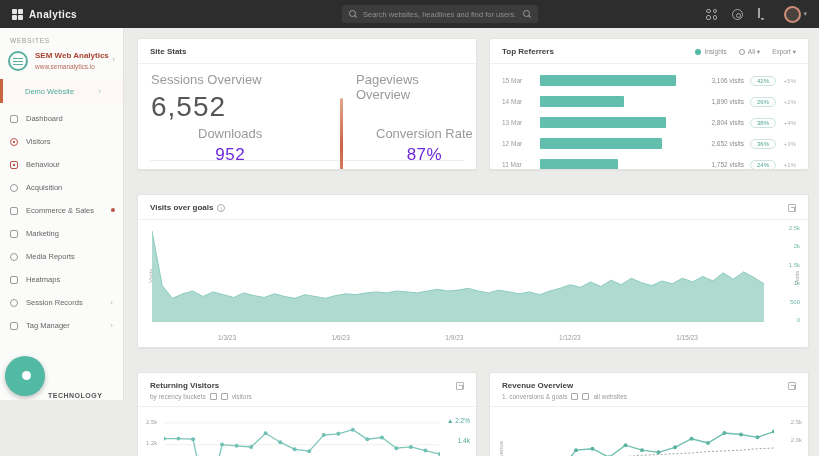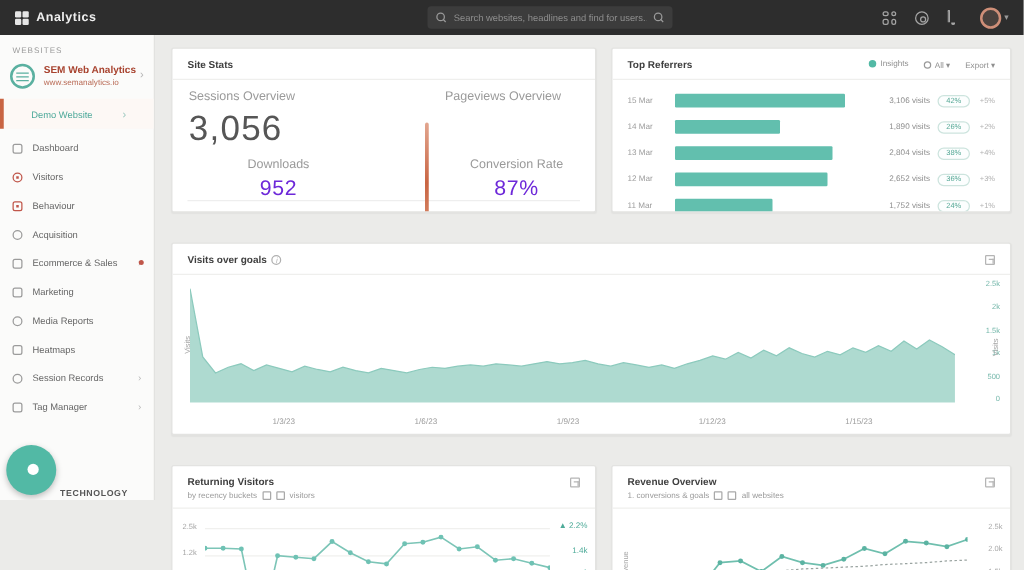--- a/index.html
+++ b/index.html
@@ -61,21 +61,21 @@
   .head-right{margin-left:auto;display:flex;align-items:center;gap:12px;color:#8f8f8f;font-size:6.5px}
   .dot-t{display:inline-block;width:6px;height:6px;border-radius:50%;background:#52b9a5;margin-right:3px;vertical-align:-1px}
   .dot-o{display:inline-block;width:6px;height:6px;border-radius:50%;border:1px solid #9a9a9a;margin-right:3px;vertical-align:-1px}
   .expand-ico{width:8px;height:8px;border:1px solid #b5b5b5;border-radius:1px;position:relative}
   .expand-ico::after{content:"";position:absolute;left:2px;top:2px;width:3px;height:3px;border-top:1px solid #b5b5b5;border-right:1px solid #b5b5b5}
   .info-ico{display:inline-block;width:8px;height:8px;border:1px solid #b0b0b0;border-radius:50%;color:#b0b0b0;font-size:6px;text-align:center;line-height:8px;font-style:italic;margin-left:4px}
 
   
   .kpi-grid{position:relative;padding:6px 0 0}
   .kpi-cell{position:absolute}
-  .kpi-label{color:#9a9a9a;font-size:10px}
+  .kpi-label{color:#9a9a9a;font-size:13px}
   .kpi-value{color:#565656;font-size:28px;letter-spacing:1px;margin-top:4px}
   .kpi-value.small{font-size:17px;letter-spacing:.5px;color:#6d28d9}
   .kpi-div-h{position:absolute;left:12px;right:12px;top:96px;height:1px;background:#eee}
   .kpi-div-o{position:absolute;left:202px;top:34px;width:3px;height:88px;border-radius:2px;background:linear-gradient(#e2a68f,#c96543 55%,#d88d6e)}
 
   
   .ref-rows{padding:6px 12px 0}
   .ref-row{display:flex;align-items:center;height:21px;gap:6px}
   .ref-label{width:32px;color:#9c9c9c;font-size:6.5px;flex:none}
   .ref-track{width:136px;flex:none}
@@ -200,21 +200,21 @@
 
   <main class="main">
 
     <section class="card">
       <div class="card-head">
         <span class="card-title">Site Stats</span>
       </div>
       <div class="kpi-grid" style="height:106px">
         <div class="kpi-cell" style="left:13px;top:8px">
           <div class="kpi-label">Sessions Overview</div>
-          <div class="kpi-value">3,056</div>
+          <div class="kpi-value">6,552</div>
         </div>
         <div class="kpi-cell" style="left:218px;top:8px">
           <div class="kpi-label">Pageviews Overview</div>
         </div>
         <div class="kpi-div-h"></div>
         <div class="kpi-div-o"></div>
         <div class="kpi-cell" style="left:60px;top:62px;text-align:center">
           <div class="kpi-label">Downloads</div>
           <div class="kpi-value small">952</div>
         </div>

